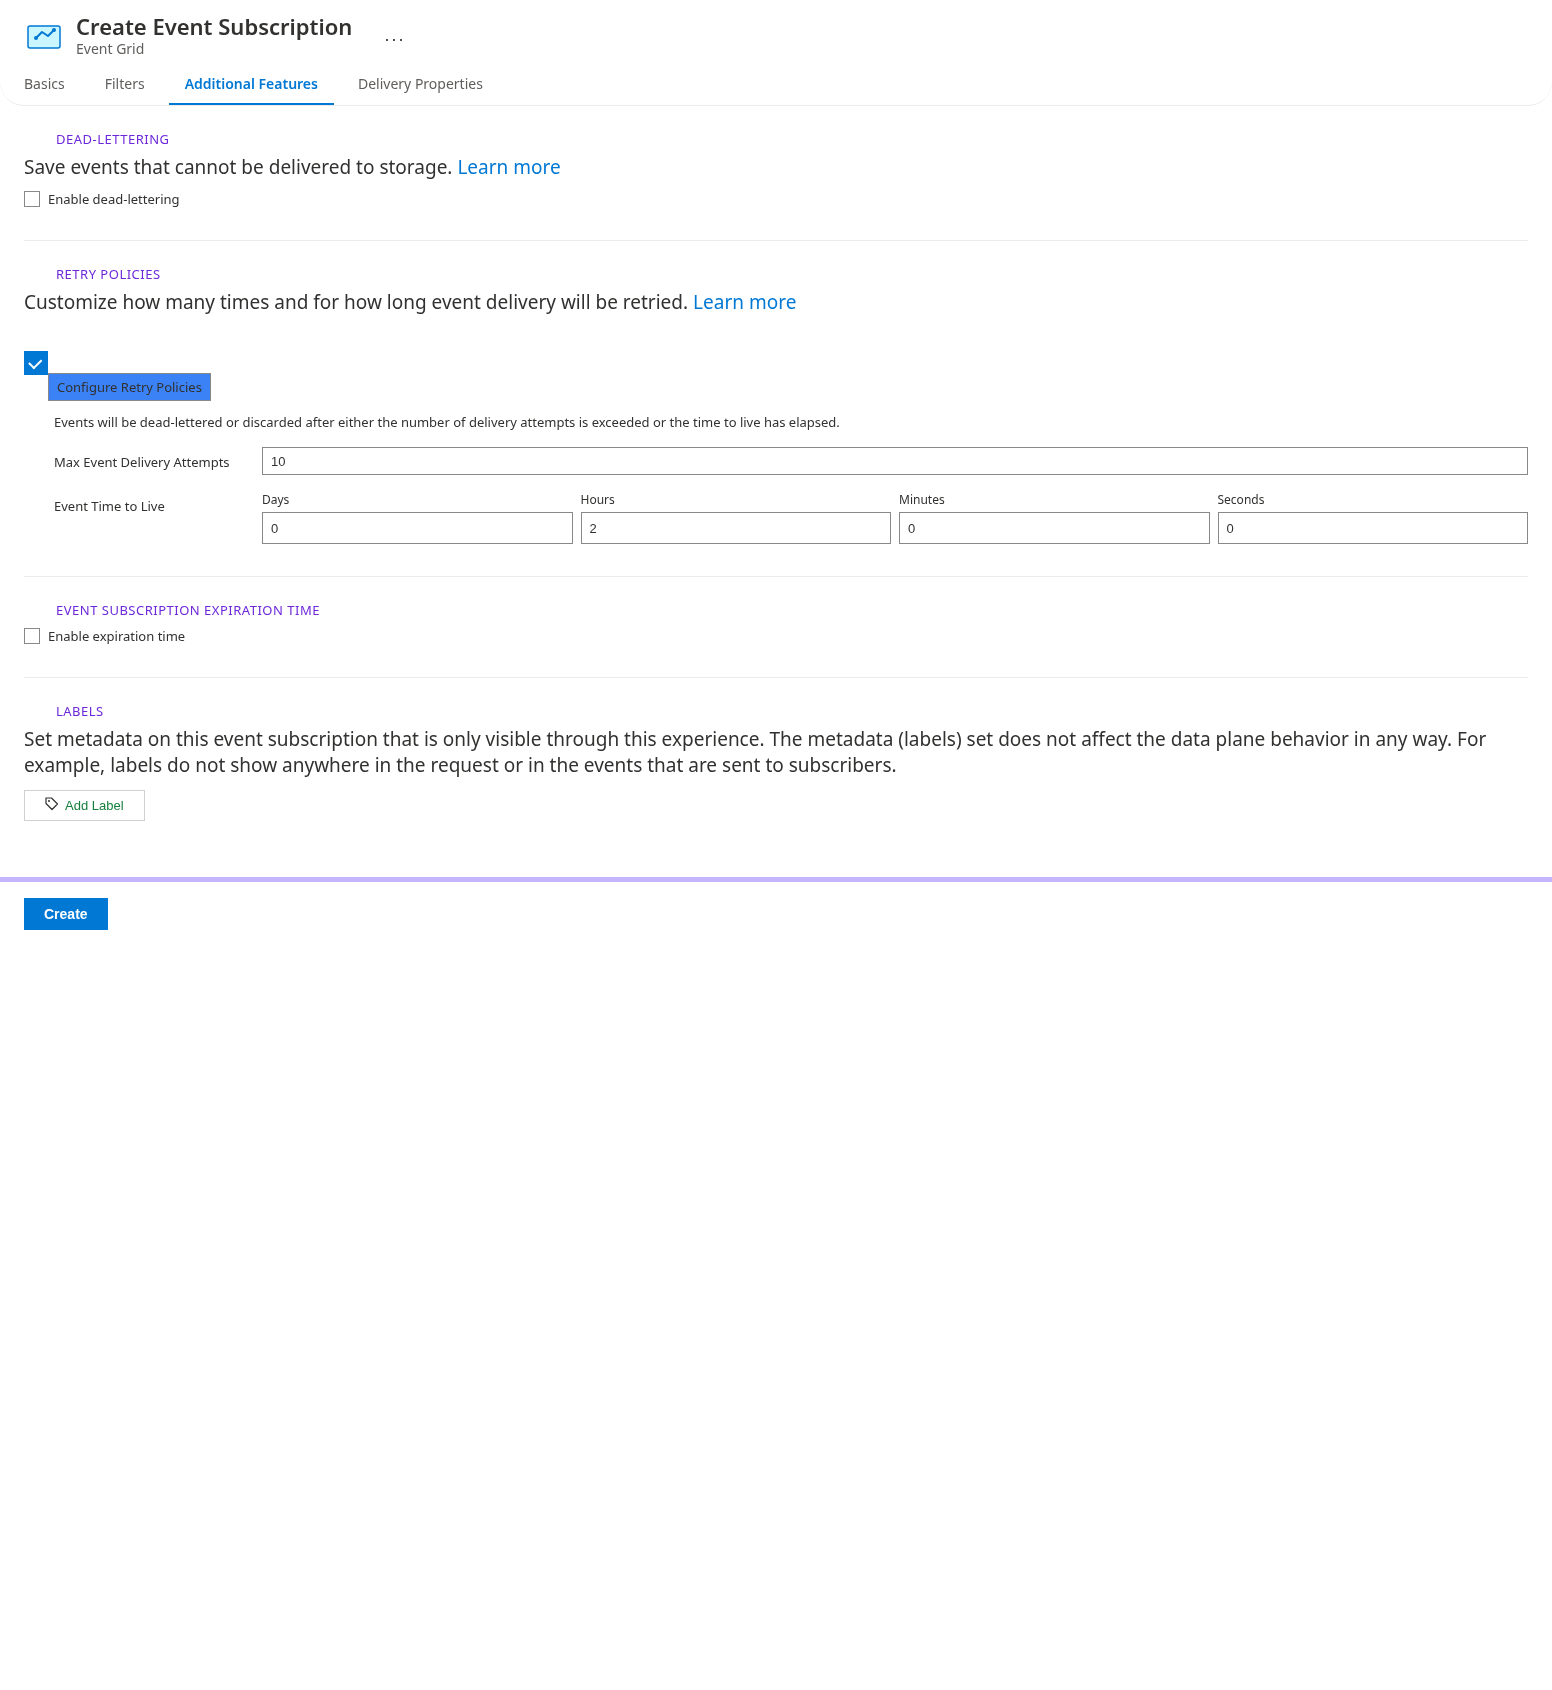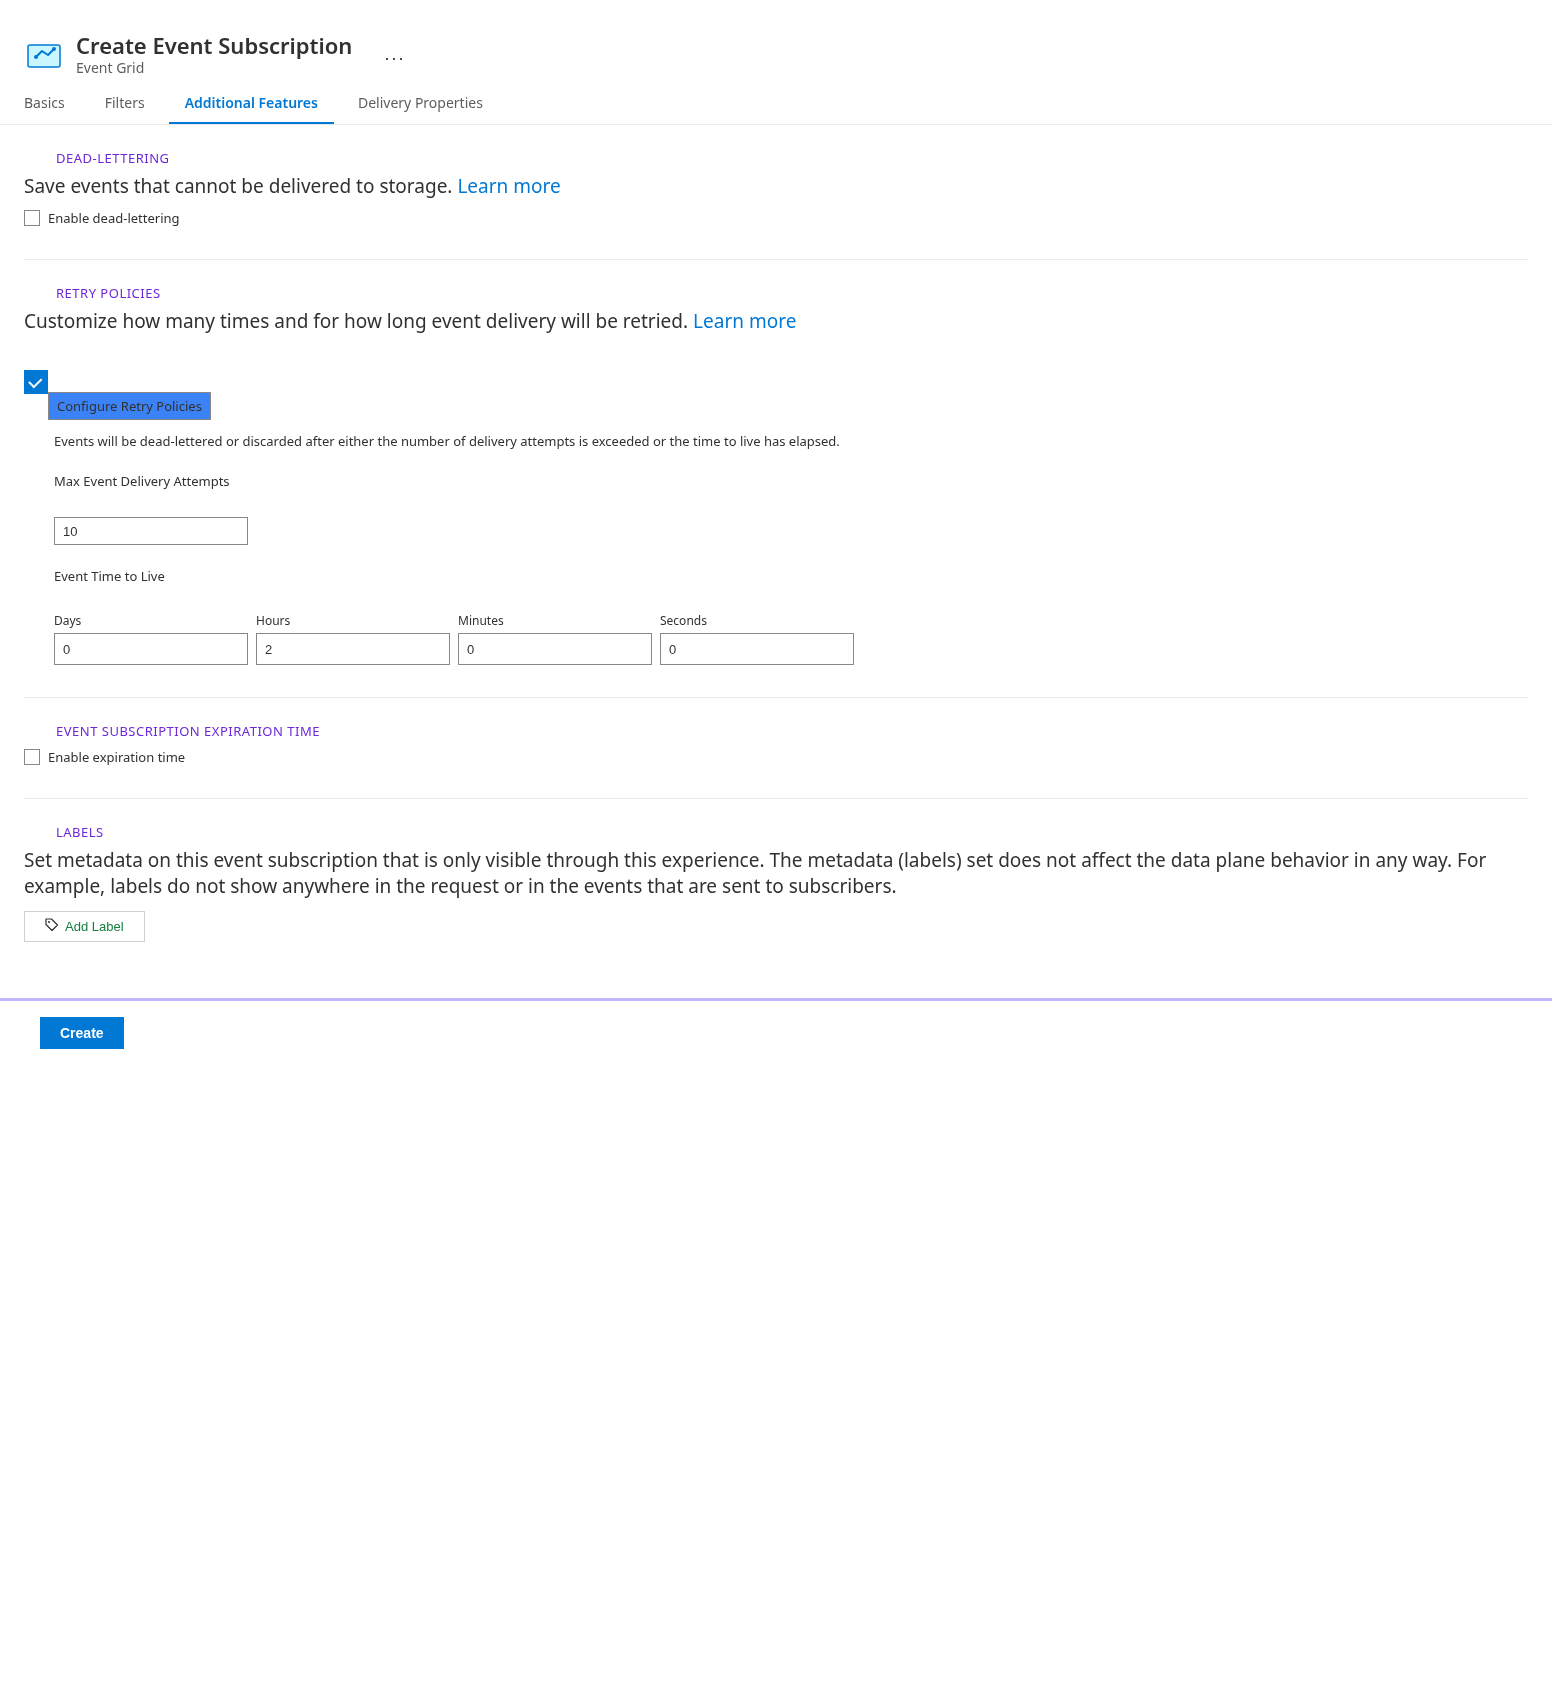--- a/index.html
+++ b/index.html
@@ -13,22 +13,23 @@
 
     .page-wrapper {
       max-width: 1552px;
       display: flex;
       flex-direction: column;
       height: 100%;
     }
 
     
     .header {
-      padding: 32px 24px 0 24px;
+      padding: 13px 24px 0 24px;
       border-bottom: 1px solid #edebe9;
+      border-radius: 24px;
     }
 
     .header-top {
       display: flex;
       align-items: center;
       gap: 12px;
       margin-bottom: 8px;
     }
 
     .app-icon {
@@ -200,24 +201,23 @@
       color: #323130;
       margin-top: 12px;
       margin-left: 0;
       padding-left: 30px;
     }
 
     
     .form-field {
       display: flex;
       align-items: flex-start;
-      gap: 27px;
+      gap: 8px;
       margin-top: 16px;
       padding-left: 30px;
-      flex-direction: column;
     }
 
     .field-label {
       font-size: 13px;
       color: #323130;
       width: 200px;
       padding-top: 6px;
       flex-shrink: 0;
     }
 
@@ -285,22 +285,22 @@
       margin-top: 12px;
     }
 
     .add-label-icon {
       font-size: 14px;
       color: #323130;
     }
 
     
     .footer {
-      padding: 16px 40px;
-      border-top: 3px solid #c4b5fd;
+      padding: 16px 24px;
+      border-top: 5px solid #c4b5fd;
       margin-top: auto;
     }
 
     .create-btn {
       background: #0078d4;
       color: white;
       border: none;
       padding: 8px 20px;
       font-size: 14px;
       font-weight: 600;

